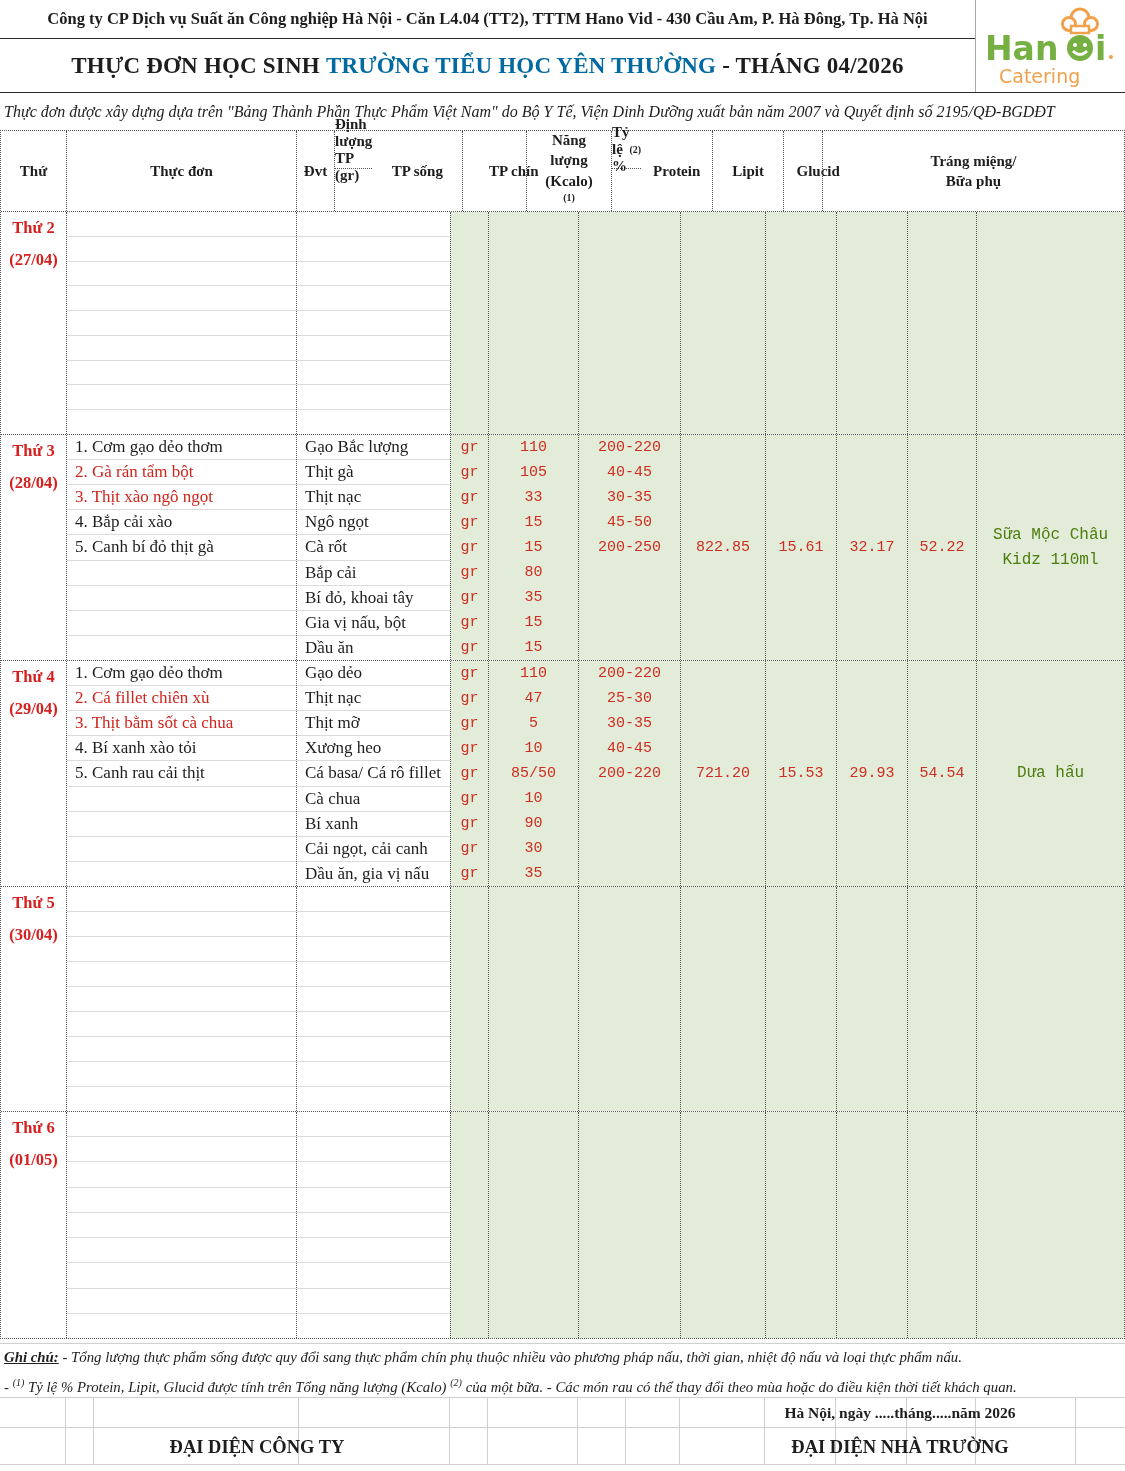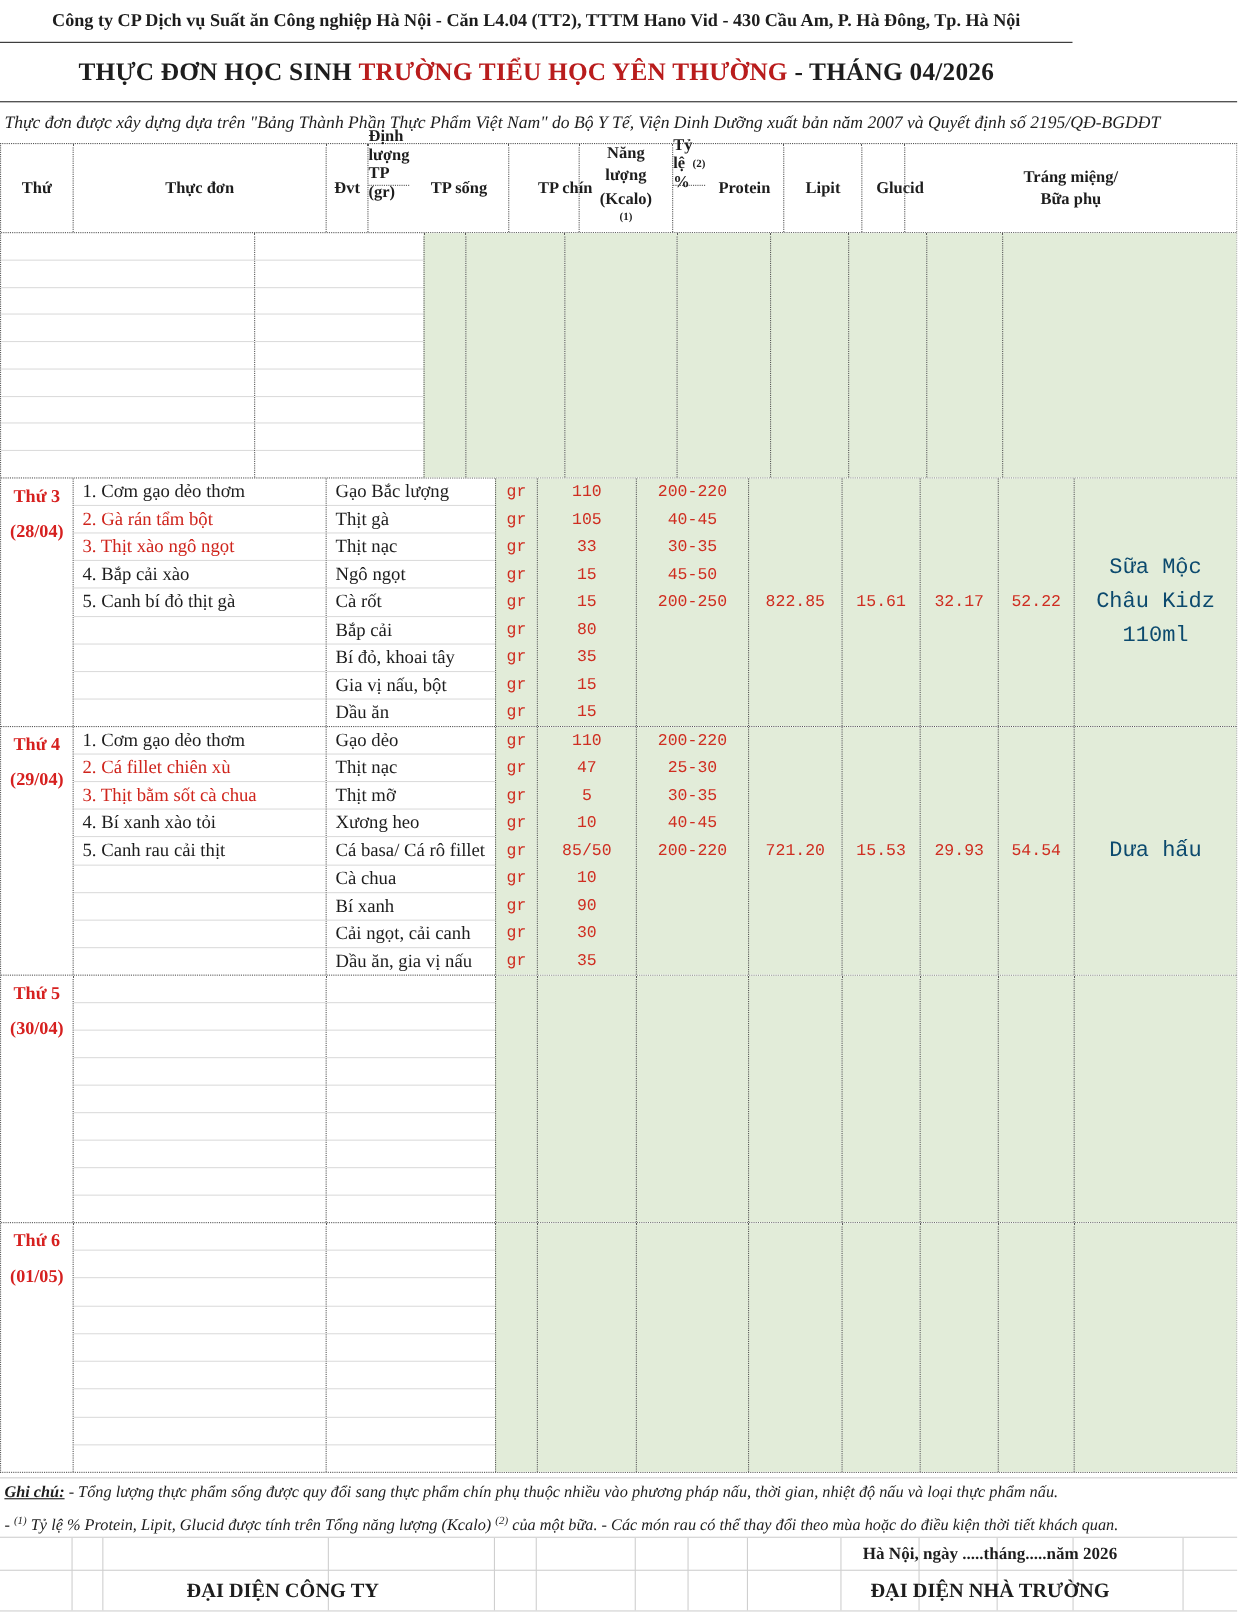--- a/index.html
+++ b/index.html
@@ -6,21 +6,21 @@
   #page{position:relative;width:1125px;height:1471px;background:#fff;overflow:hidden;
         font-family:"Liberation Serif","DejaVu Serif",serif;color:#1d1d1d;}
 
   
   .company-row{position:absolute;left:0;top:0;width:975px;height:38px;border-bottom:1.5px solid #2a2a2a;
                display:flex;align-items:center;justify-content:center;font-weight:bold;font-size:16.5px;white-space:nowrap;}
   .logo-box{position:absolute;left:975px;top:0;width:150px;height:93px;border-left:1px solid #aaa;background:#fff;
             display:flex;align-items:center;justify-content:center;}
   .title-row{position:absolute;left:0;top:39px;width:975px;height:53px;display:flex;align-items:center;justify-content:center;
              font-weight:bold;font-size:23px;white-space:nowrap;letter-spacing:.2px;}
-  .title-red{color:#b91c1c;padding:0 6px;}
+  .title-red{color:#0369a1;padding:0 6px;}
   .title-underline{position:absolute;left:0;top:92px;width:1125px;height:0;border-top:1.5px solid #2a2a2a;}
   .subtitle-row{position:absolute;left:0;top:93px;width:1125px;height:37px;display:flex;align-items:center;
                 font-style:italic;font-size:16px;padding-left:4px;box-sizing:border-box;white-space:nowrap;overflow:hidden;}
 
   
   #menu-table{position:absolute;left:0;top:130px;width:1125px;box-sizing:border-box;
               border-top:1px dotted #555;border-left:1px dotted #555;border-right:1px dotted #555;border-bottom:1px dotted #555;}
   .thead{display:flex;height:80px;box-sizing:border-box;}
   .hcell,.hgroup{box-sizing:border-box;border-left:1px dotted #555;}
   .thead > :first-child{border-left:none;}
@@ -44,21 +44,21 @@
   .day-block > :first-child{border-left:none;}
   .green{background:#e2ecd9;font-family:Liberation Mono, monospace;}
   .rows{display:flex;flex-direction:column;height:100%;}
   .sr{flex:1;display:flex;align-items:center;white-space:nowrap;overflow:hidden;font-size:17px;}
   .sr.lined{border-bottom:1px solid #dcdcdc;padding-left:8px;}
   .sr.lined:last-child{border-bottom:none;}
   .sr.center{justify-content:center;font-size:15px;color:#cf2d20;}
   .red-text{color:#cf241c;}
   .day-label{margin:auto;text-align:center;color:#d6201f;font-weight:bold;font-size:16.5px;line-height:1.95;}
   .merged{display:flex;align-items:center;justify-content:center;text-align:center;color:#cf2d20;font-size:15px;}
-  .merged.dessert{font-size:20px;padding:0 13px;white-space:normal;line-height:1.55;color:#0c4a6e;}
+  .merged.dessert{font-size:16px;padding:0 13px;white-space:normal;line-height:1.55;color:#4d7c0f;}
 
   
   #notes{position:absolute;left:0;top:1339px;width:1125px;height:60px;font-style:italic;font-size:14.8px;
          padding:6px 0 0 4px;box-sizing:border-box;line-height:25px;white-space:nowrap;overflow:hidden;}
   .ghichu-label{font-weight:bold;text-decoration:underline;}
   .fline{position:absolute;background:#cfcfcf;}
   .date-left{position:absolute;left:65px;top:1399px;width:384px;height:28px;display:flex;align-items:center;justify-content:center;
              font-weight:bold;font-size:15.5px;white-space:nowrap;}
   .date-red{color:#e01414;padding-left:5px;}
   .date-right{position:absolute;left:680px;top:1399px;width:440px;height:28px;display:flex;align-items:center;justify-content:center;
@@ -70,20 +70,42 @@
 
   .logo-svg text{font-family:"DejaVu Sans","Liberation Sans",sans-serif;}
 </style>
 </head>
 <body>
 
 <div id="page">
 
   <div class="company-row">Công ty CP Dịch vụ Suất ăn Công nghiệp Hà Nội - Căn L4.04 (TT2), TTTM Hano Vid - 430 Cầu Am, P. Hà Đông, Tp. Hà Nội</div>
 
+  <div class="logo-box">
+    <svg class="logo-svg" width="136" height="84" viewBox="0 0 136 84">
+
+      <g>
+        <circle cx="97" cy="13" r="9" fill="#fff" stroke="#f0a14b" stroke-width="3"></circle>
+        <circle cx="86" cy="19" r="6.5" fill="#fff" stroke="#f0a14b" stroke-width="3"></circle>
+        <circle cx="108" cy="19" r="6.5" fill="#fff" stroke="#f0a14b" stroke-width="3"></circle>
+        <rect x="88" y="21" width="18" height="7" fill="#fff" stroke="#f0a14b" stroke-width="2.5"></rect>
+      </g>
+      <text x="2" y="55" font-size="33" font-weight="bold" fill="#76b043">Han</text>
+
+      <g>
+        <circle cx="97" cy="43" r="13" fill="#76b043"></circle>
+        <circle cx="92" cy="40" r="2" fill="#fff"></circle>
+        <circle cx="102" cy="40" r="2" fill="#fff"></circle>
+        <path d="M90 46 q7 7 14 0" stroke="#fff" stroke-width="2.5" fill="none"></path>
+      </g>
+      <text x="112" y="55" font-size="33" font-weight="bold" fill="#76b043">i</text>
+      <circle cx="128" cy="52" r="2" fill="#f0a14b"></circle>
+      <text x="16" y="78" font-size="19" fill="#f0a14b">Catering</text>
+    </svg>
+  </div>
 
   <div class="title-row">
     <span>THỰC ĐƠN HỌC SINH</span>
     <span class="title-red">TRƯỜNG TIỂU HỌC YÊN THƯỜNG</span>
     <span>- THÁNG 04/2026</span>
   </div>
   <div class="title-underline"></div>
 
   <div class="subtitle-row">Thực đơn được xây dựng dựa trên "Bảng Thành Phần Thực Phẩm Việt Nam" do Bộ Y Tế, Viện Dinh Dưỡng xuất bản năm 2007 và Quyết định số 2195/QĐ-BGDĐT</div>
 
@@ -121,20 +143,26 @@
           <div class="hsc w-glucid bl">Glucid</div>
         </div>
       </div>
       <div class="hcell w-dessert">
         <span>Tráng miệng/</span>
         <span>Bữa phụ</span>
       </div>
     </div>
     <div id="day-blocks">
         <div class="day-block" style="height: 223px;">
+          <div class="col w-thu">
+            <div class="day-label">
+              <div>Thứ 2</div>
+              <div>(27/04)</div>
+            </div>
+          </div>
           <div class="col w-menu">
             <div class="rows">
               <div class="sr lined"></div>
               <div class="sr lined"></div>
               <div class="sr lined"></div>
               <div class="sr lined"></div>
               <div class="sr lined"></div>
               <div class="sr lined"></div>
               <div class="sr lined"></div>
               <div class="sr lined"></div>

